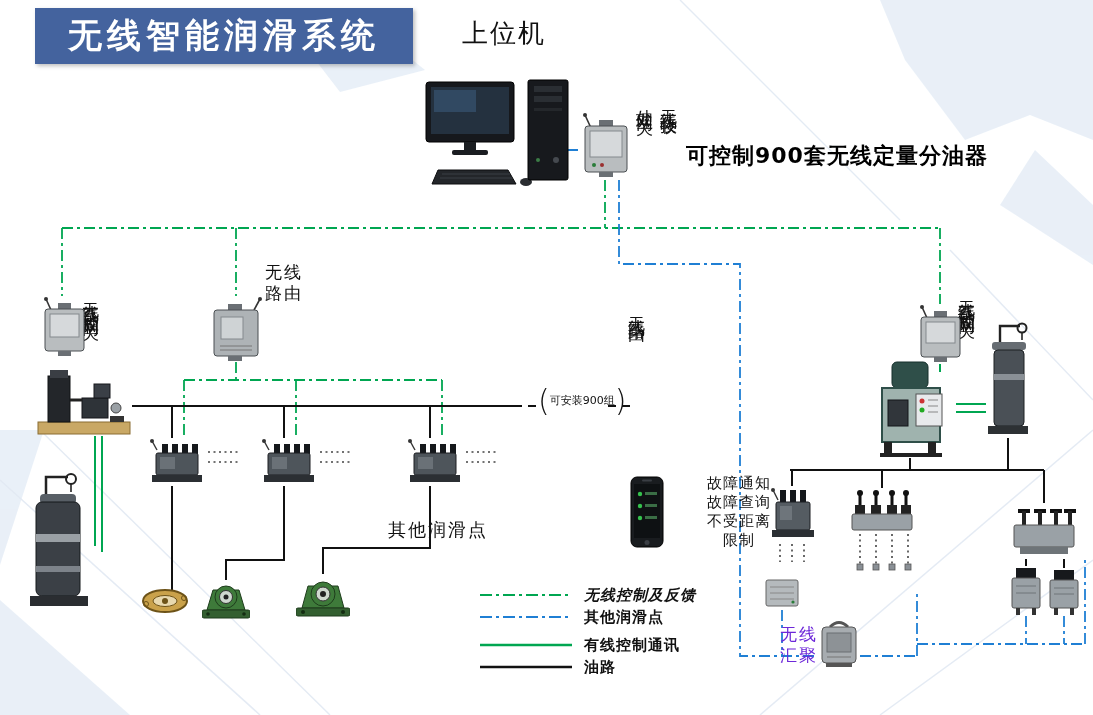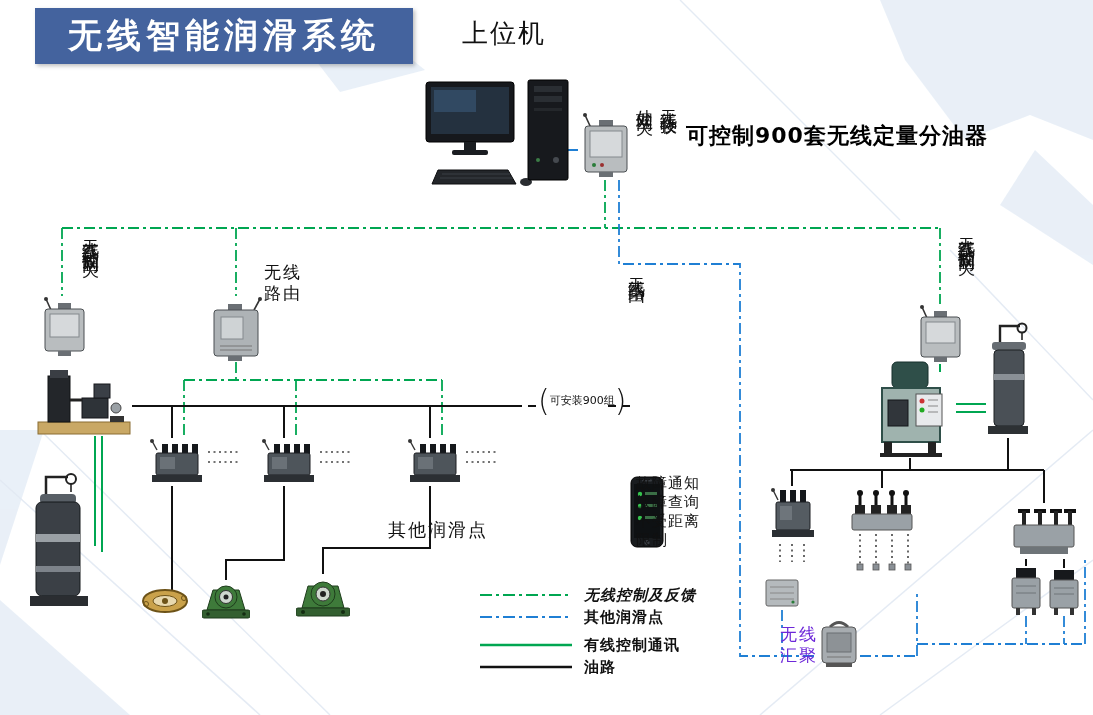--- a/index.html
+++ b/index.html
@@ -1,17 +1,17 @@
 <!DOCTYPE html>
 <html><head>
 <meta charset="utf-8">
 <style>
   html,body{margin:0;padding:0;}
   body{font-family:"DejaVu Sans","Liberation Sans",sans-serif;background:#fff;}
-  #stage{position:relative;width:1093px;height:715px;overflow:hidden;background:#ffffff;}
+  #stage{position:relative;width:1093px;height:715px;overflow:hidden;background:#ffffff;text-align:center;}
   .abs{position:absolute;}
   .vlabel{writing-mode:vertical-rl;text-orientation:upright;font-size:17px;letter-spacing:3px;color:#111;line-height:1;}
   .banner{background:#44639E;color:#fff;font-size:34px;font-weight:bold;letter-spacing:5px;
           display:flex;align-items:center;justify-content:center;box-shadow:2px 2px 4px rgba(0,0,0,.25);}
   .host-label{font-size:26px;color:#111;letter-spacing:2px;}
   .cap{font-size:22px;font-weight:bold;color:#000;letter-spacing:1px;white-space:nowrap;}
   .small-note{display:flex;align-items:center;}
   .small-note .paren{font-size:30px;font-weight:300;color:#111;line-height:1;}
   .small-note .col{display:flex;flex-direction:row;align-items:center;font-size:11px;color:#111;line-height:1.3;}
   .fault-line{font-size:15px;color:#111;line-height:19px;letter-spacing:1px;}
@@ -103,21 +103,21 @@
         <circle cx="21" cy="53" r="2" fill="#9b3030"></circle>
       <rect x="18" y="60" width="14" height="5" fill="#6a6f74"></rect>
     </svg>
   </div>
 
   <div class="abs" style="left:636px;top:96px;display:flex;gap:7px;">
     <div class="vlabel">处理网关</div>
     <div class="vlabel">无线接收</div>
   </div>
 
-  <div class="abs cap" style="left:686px;top:121px;">可控制900套无线定量分油器</div>
+  <div class="abs cap" style="left:686px;top:141px;">可控制900套无线定量分油器</div>
 
   <div class="abs vlabel" style="left:82px;top:226px;height:150px;">无线泵站控制网关</div>
 
   <div class="abs" style="left:42px;top:296px;">
     <svg width="46" height="62">
       <line x1="9" y1="14" x2="4" y2="3" stroke="#333" stroke-width="1.6"></line>
         <circle cx="4" cy="3" r="2" fill="#333"></circle>
       <rect x="16" y="7" width="13" height="6" fill="#6a6f74"></rect>
       <rect x="3" y="13" width="39" height="42" rx="3" fill="#b9bdbf" stroke="#4a4f52"></rect>
       <rect x="8" y="18" width="29" height="23" fill="#d6d9db" stroke="#84898d"></rect>
@@ -259,21 +259,21 @@
       <rect x="4" y="8" width="26" height="54" fill="#0e1113"></rect>
       <circle cx="10" cy="18" r="2.2" fill="#35c24d"></circle>
         <rect x="15" y="16" width="12" height="3" fill="#3a6e45"></rect>
       <circle cx="10" cy="30" r="2.2" fill="#35c24d"></circle>
         <rect x="15" y="28" width="12" height="3" fill="#3a6e45"></rect>
       <circle cx="10" cy="42" r="2.2" fill="#35c24d"></circle>
         <rect x="15" y="40" width="12" height="3" fill="#3a6e45"></rect>
       <circle cx="17" cy="66.5" r="2.5" fill="#3a3e44"></circle>
     </svg>
   </div>
-  <div class="abs" style="left:636px;top:474px;">
+  <div class="abs" style="left:707px;top:474px;">
     <div class="fault-line">故障通知</div>
     <div class="fault-line">故障查询</div>
     <div class="fault-line">不受距离</div>
     <div class="fault-line">限制</div>
   </div>
 
   <div class="abs vlabel" style="left:958px;top:224px;height:150px;">无线泵站控制网关</div>
 
   <div class="abs" style="left:918px;top:304px;">
     <svg width="46" height="60">

